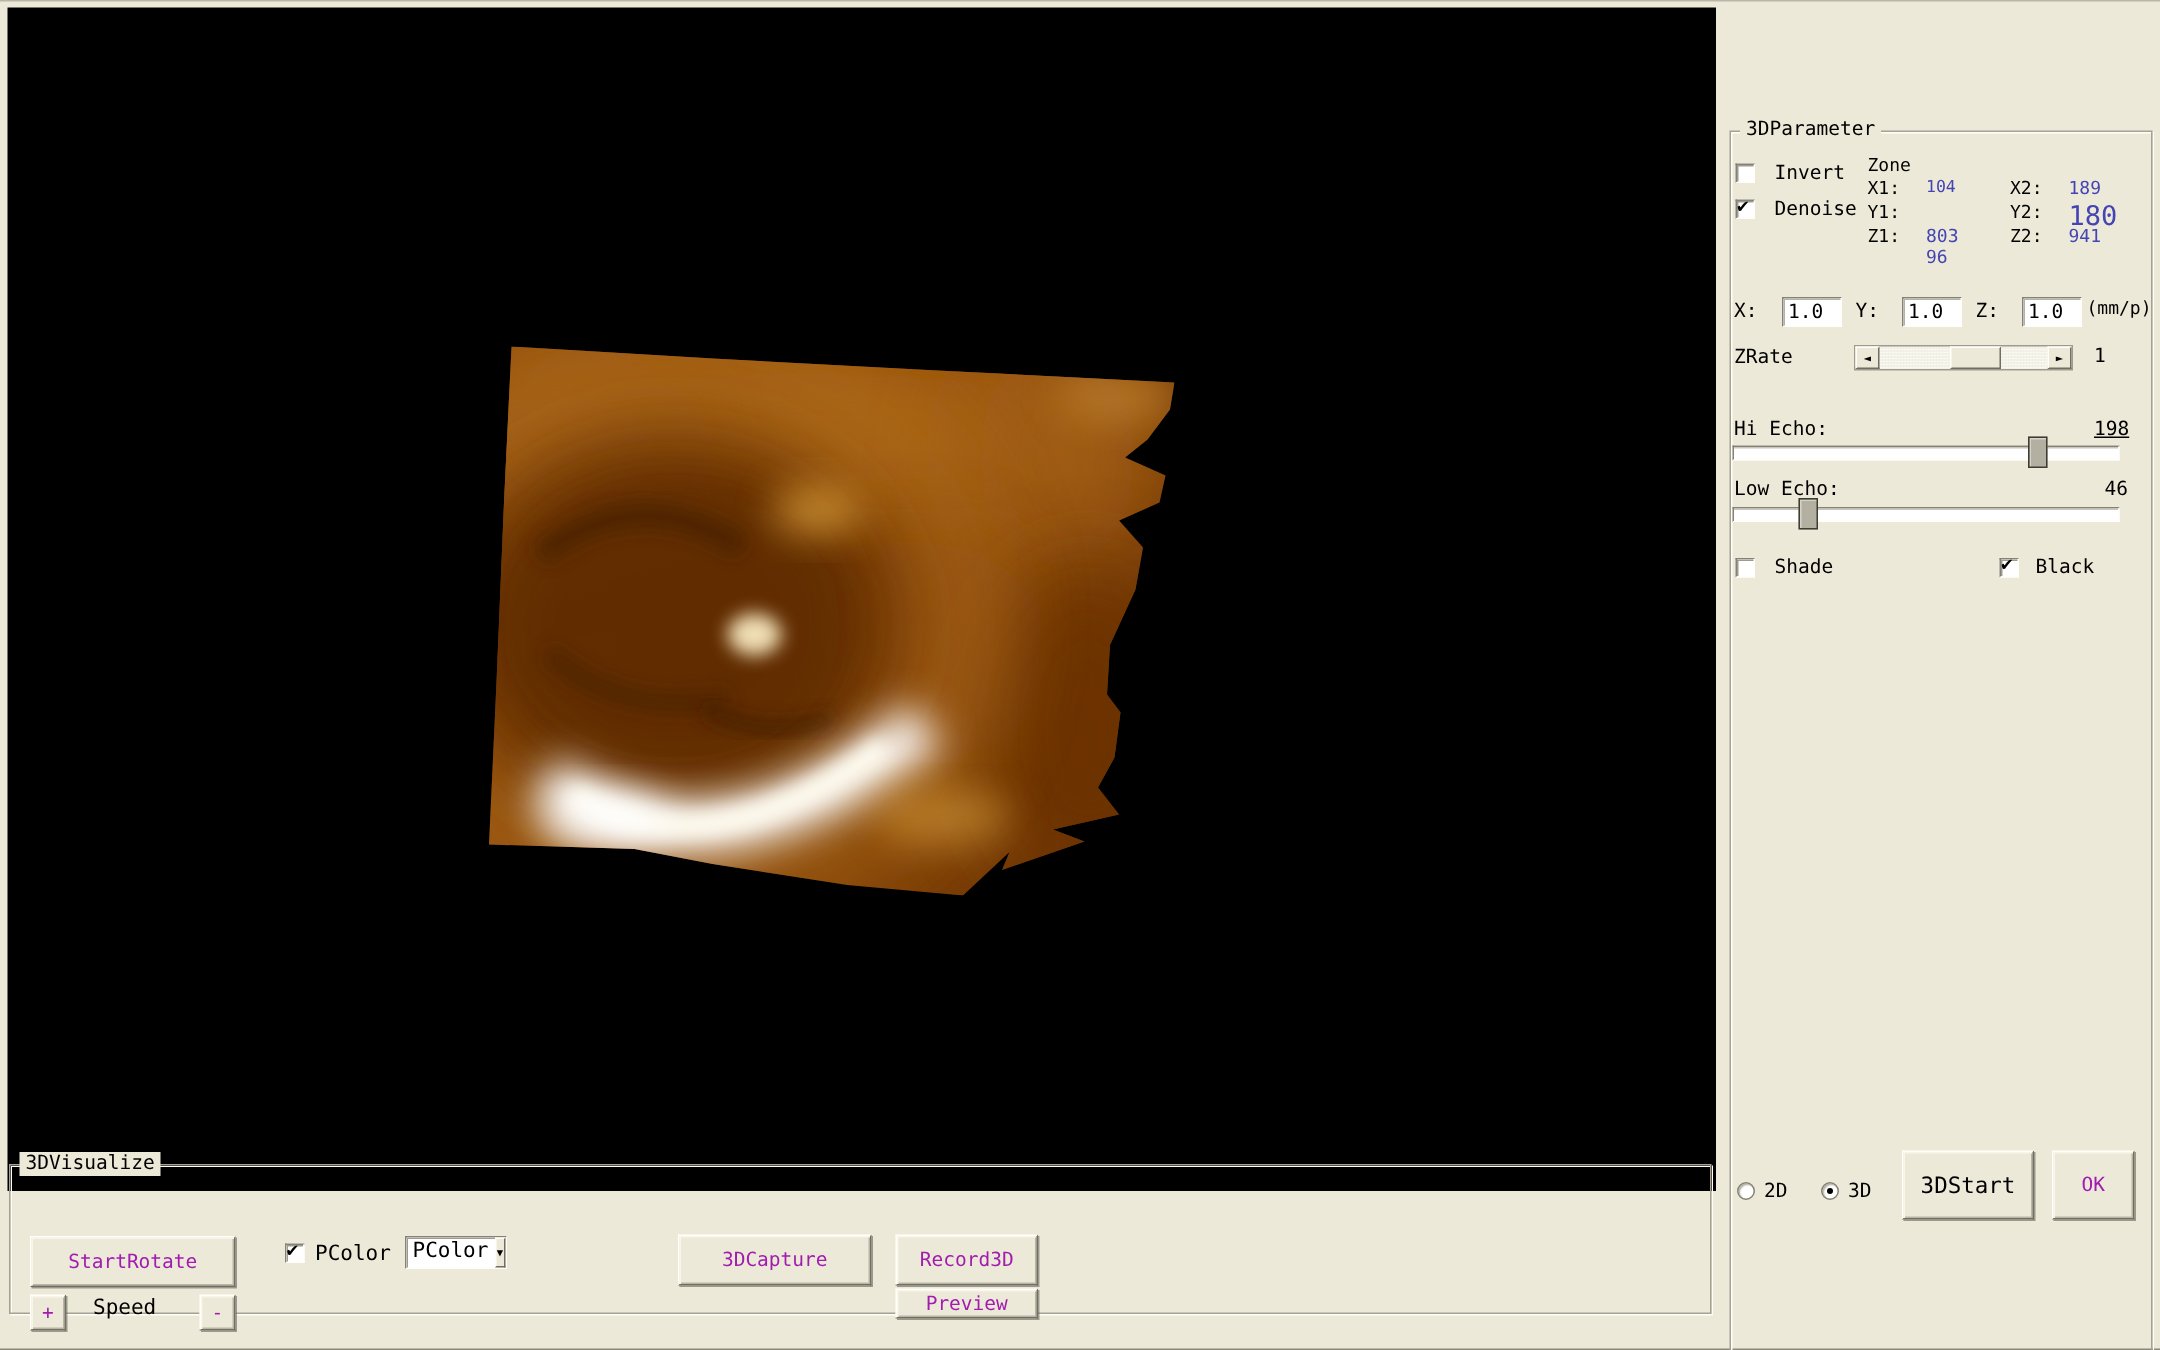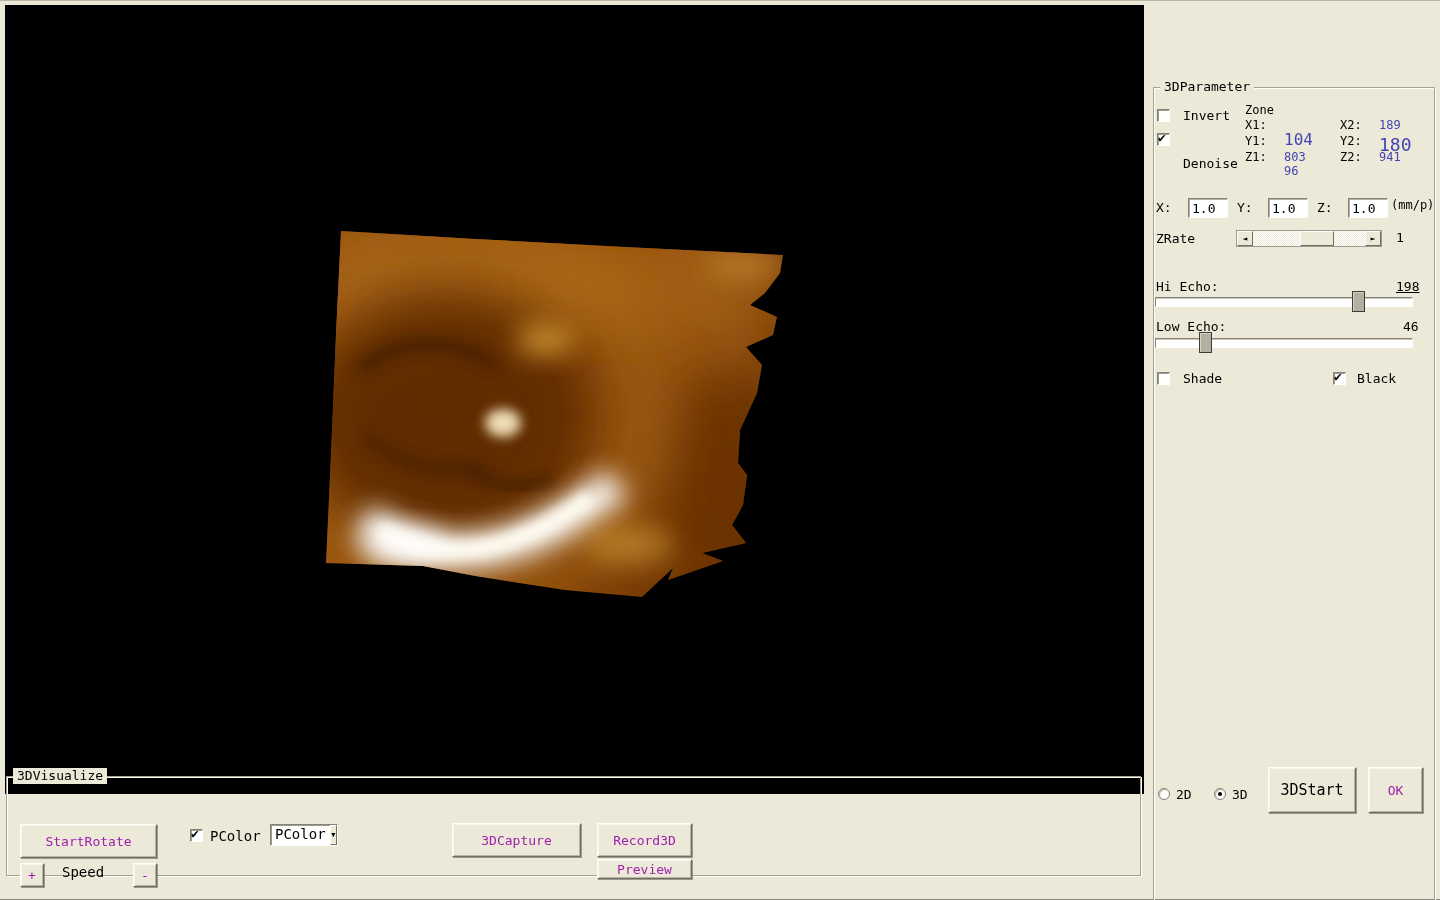--- a/index.html
+++ b/index.html
@@ -123,25 +123,25 @@
 
   <div class="groupbox" style="left:1153px;top:86px;width:282px;height:838px;">
     <span class="legend">3DParameter</span>
   </div>
 
   <div class="check" style="left:1157px;top:108px;"></div>
   <span class="lbl" style="left:1183px;top:107px;">Invert</span>
   <div class="check checked" style="left:1157px;top:132px;">
       <span class="tick">✔</span>
     </div>
-  <span class="lbl" style="left:1183px;top:131px;margin-top:24px;">Denoise</span>
+  <span class="lbl" style="left:1183px;top:131px;">Denoise</span>
 
   <span class="lbl" style="left:1245px;top:102px;font-size:12px;">Zone</span>
   <span class="lbl" style="left:1245px;top:117px;font-size:12px;">X1:</span>
-  <span class="lbl val-blue" style="left:1284px;top:117px;font-size:16px;margin-top:12px;">104</span>
+  <span class="lbl val-blue" style="left:1284px;top:117px;font-size:11px;">104</span>
   <span class="lbl" style="left:1340px;top:117px;font-size:12px;">X2:</span>
   <span class="lbl val-blue" style="left:1379px;top:117px;font-size:12px;">189</span>
   <span class="lbl" style="left:1245px;top:133px;font-size:12px;">Y1:</span>
   <span class="lbl val-blue" style="left:1284px;top:133px;font-size:12px;margin-top:30px;">96</span>
   <span class="lbl" style="left:1340px;top:133px;font-size:12px;">Y2:</span>
   <span class="lbl val-blue" style="left:1379px;top:133px;font-size:18px;">180</span>
   <span class="lbl" style="left:1245px;top:149px;font-size:12px;">Z1:</span>
   <span class="lbl val-blue" style="left:1284px;top:149px;font-size:12px;">803</span>
   <span class="lbl" style="left:1340px;top:149px;font-size:12px;">Z2:</span>
   <span class="lbl val-blue" style="left:1379px;top:149px;font-size:12px;">941</span>

